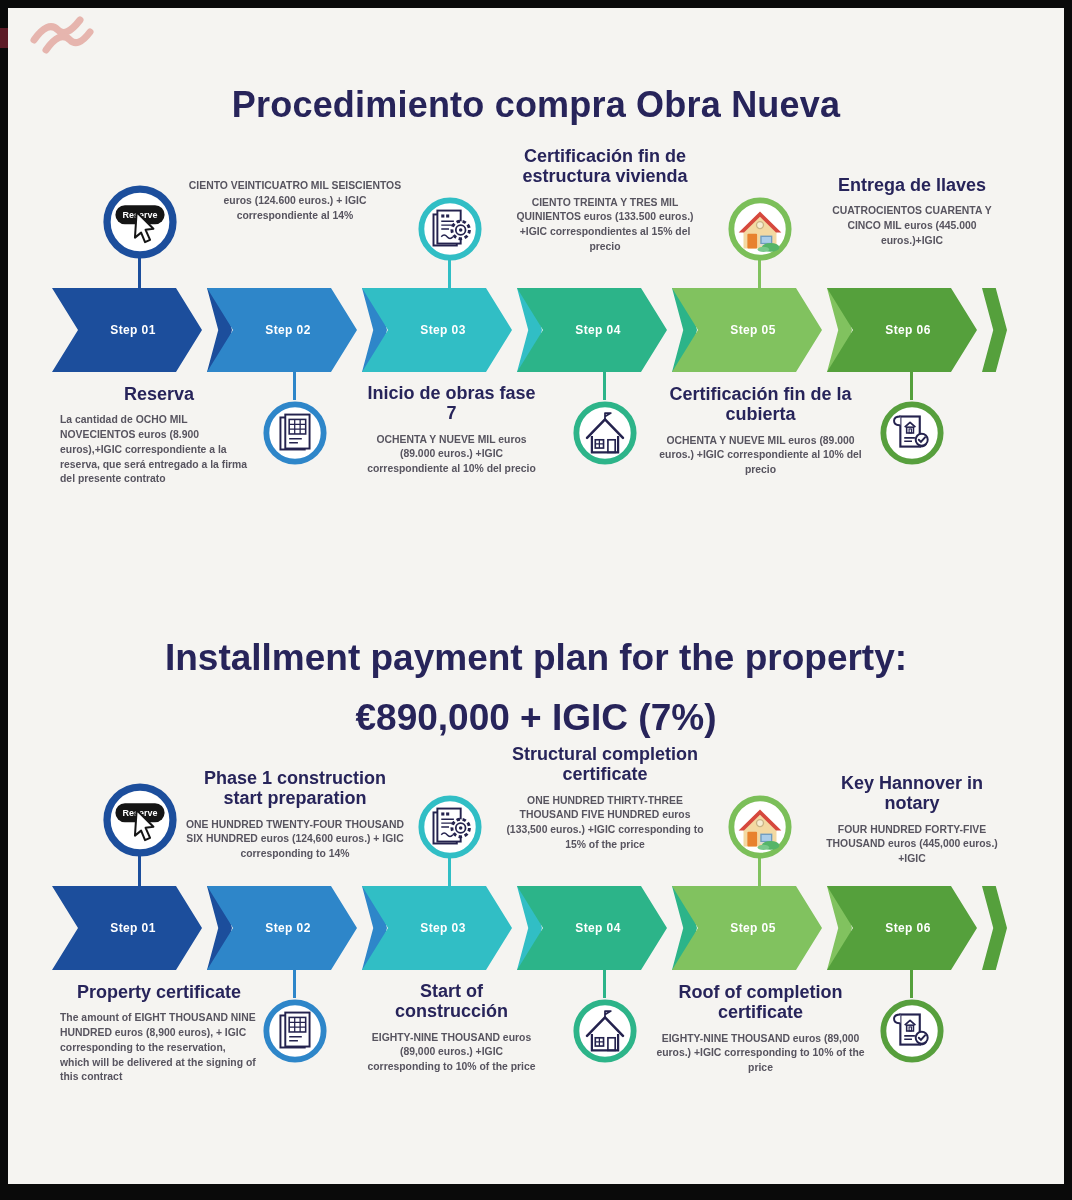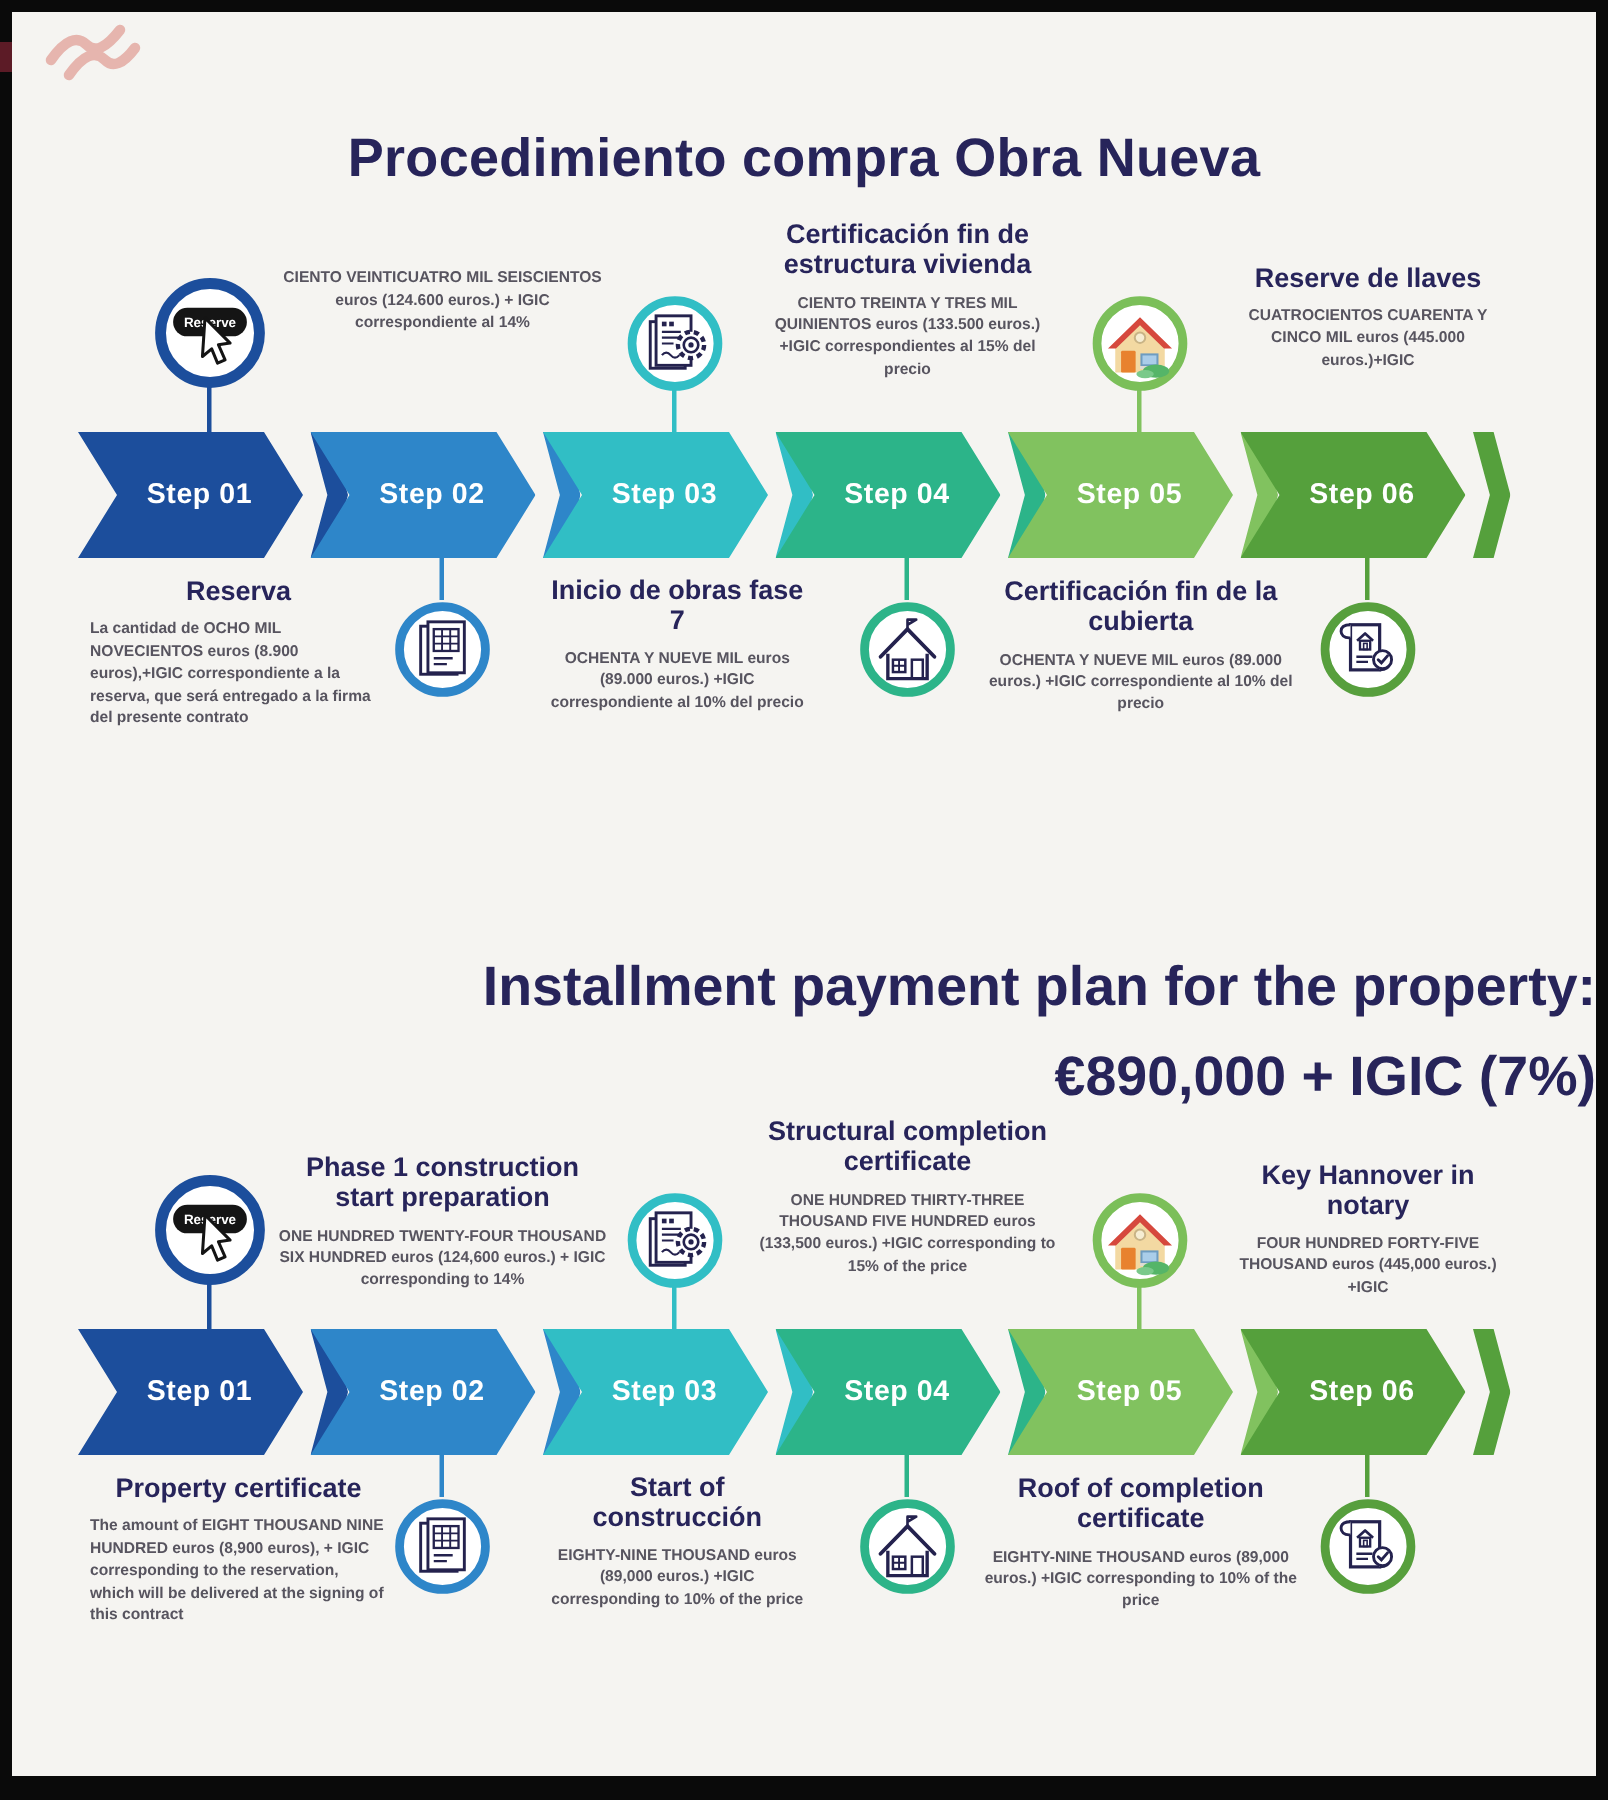--- a/index.html
+++ b/index.html
@@ -10,30 +10,30 @@
   }
   .card{position:absolute;left:8px;width:1056px;background:#f5f4f1;}
   #card-es{top:8px;height:704px;}
   #card-en{top:606px;height:578px;}
 
   .panel-title{
     position:absolute;left:0;right:0;text-align:center;
     font-weight:800;color:#27245a;
   }
   #card-es .panel-title{top:52px;font-size:36px;letter-spacing:.2px;}
-  #card-en .panel-title{top:22px;font-size:37px;line-height:60px;text-align:right;}
+  #card-en .panel-title{top:22px;font-size:37px;line-height:60px;}
 
   
   .arrow-body{
     position:absolute;top:280px;height:84px;width:150px;
     clip-path:polygon(0 0, calc(100% - 26px) 0, 100% 50%, calc(100% - 26px) 100%, 0 100%, 26px 50%);
     display:flex;align-items:center;justify-content:center;
     padding-left:30px;padding-right:18px;box-sizing:border-box;
   }
-  .arrow-label{color:#fff;font-size:19px;font-weight:700;letter-spacing:.4px;white-space:nowrap;}
+  .arrow-label{color:#fff;font-size:12px;font-weight:700;letter-spacing:.4px;white-space:nowrap;}
   .arrow-chev{
     position:absolute;top:280px;height:84px;width:25px;
     clip-path:polygon(0 0, 55% 0, 100% 50%, 55% 100%, 0 100%, 45% 50%);
   }
   .a0{left:44px;}  .h0{left:199px;}
   .a1{left:199px;text-align:right;} .h1{left:354px;}
   .a2{left:354px;text-align:center;} .h2{left:509px;}
   .a3{left:509px;} .h3{left:664px;}
   .a4{left:664px;} .h4{left:819px;}
   .a5{left:819px;} .h5{left:974px;}
@@ -219,21 +219,21 @@
     </div>
 
   <div class="step-text t-above-1">
     <div class="step-desc">CIENTO VEINTICUATRO MIL SEISCIENTOS euros (124.600 euros.) + IGIC correspondiente al 14%</div>
   </div>
   <div class="step-text t-above-3">
     <div class="step-heading">Certificación fin de estructura vivienda</div>
     <div class="step-desc">CIENTO TREINTA Y TRES MIL QUINIENTOS euros (133.500 euros.) +IGIC correspondientes al 15% del precio</div>
   </div>
   <div class="step-text t-above-5">
-    <div class="step-heading">Reserve de llaves</div>
+    <div class="step-heading">Entrega de llaves</div>
     <div class="step-desc">CUATROCIENTOS CUARENTA Y CINCO MIL euros (445.000 euros.)+IGIC</div>
   </div>
 
   <div class="step-text t-below-0">
     <div class="step-heading">Reserva</div>
     <div class="step-desc">La cantidad de OCHO MIL NOVECIENTOS euros (8.900 euros),+IGIC correspondiente a la reserva, que será entregado a la firma del presente contrato</div>
   </div>
   <div class="step-text t-below-2">
     <div class="step-heading">Inicio de obras fase 7</div>
     <div class="step-desc">OCHENTA Y NUEVE MIL euros (89.000 euros.) +IGIC correspondiente al 10% del precio</div>

